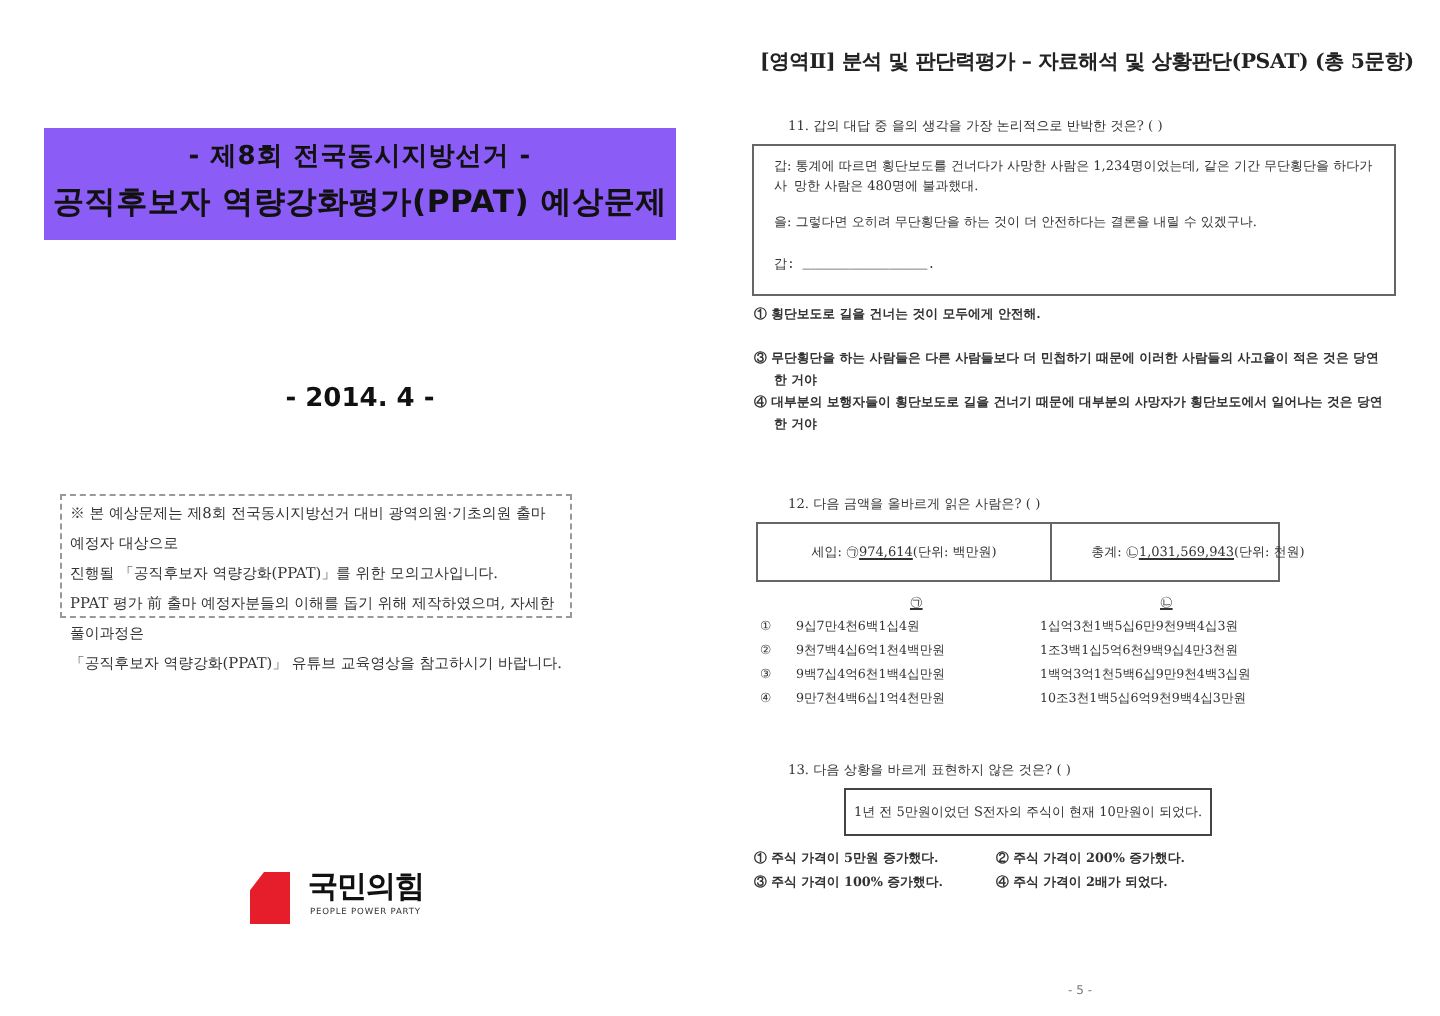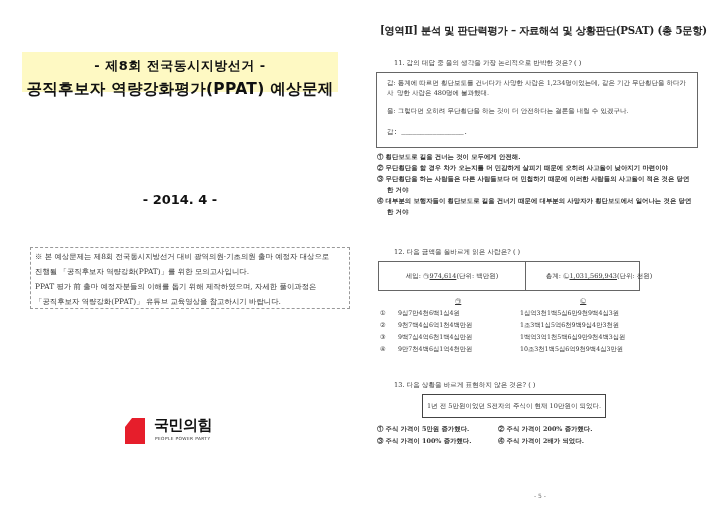--- a/index.html
+++ b/index.html
@@ -2,29 +2,29 @@
 <html><head>
 <meta charset="utf-8">
 <style>
   html, body { margin:0; padding:0; background:#ffffff; }
   body { width:720px; height:508px; position:relative; overflow:hidden;
          font-family:"DejaVu Serif", serif; color:#222; }
   .page { position:absolute; top:0; width:360px; height:508px; background:#fff; }
   .left { left:0; }
   .right { left:360px; }
 
-  .title-box { position:absolute; left:22px; top:52px; width:316px; height:40px; background:#fef9c3;
+  .title-box { position:absolute; left:22px; top:64px; width:316px; height:56px; background:#8b5cf6;
                text-align:center; font-family:"DejaVu Sans", sans-serif; font-weight:bold; color:#111; }
   .title-l1 { font-size:13px; margin-top:5px; letter-spacing:0.5px; }
   .title-l2 { font-size:15.5px; margin-top:4px; letter-spacing:0.3px; }
   .date { position:absolute; left:0; width:360px; top:192px; text-align:center;
           font-family:"DejaVu Sans", sans-serif; font-weight:bold; font-size:13px; color:#111; }
-  .notice { position:absolute; left:30px; top:247px; width:320px; height:62px; border:1px dashed #999;
+  .notice { position:absolute; left:30px; top:247px; width:256px; height:62px; border:1px dashed #999;
             font-size:7.4px; line-height:15px; padding:1px 4px; box-sizing:border-box; color:#333; }
-  .logo { position:absolute; left:122px; top:416px; width:120px; height:30px; }
+  .logo { position:absolute; left:122px; top:434px; width:120px; height:30px; }
   .logo-mark { position:absolute; left:3px; top:2px; width:20px; height:26px; background:#e61e2b;
                clip-path:polygon(35% 0,100% 0,100% 100%,0 100%,0 35%); }
   .logo-ko { position:absolute; left:32px; top:0px; font-family:"DejaVu Sans", sans-serif; font-weight:bold;
              font-size:15px; color:#111; letter-spacing:-0.5px; }
   .logo-en { position:absolute; left:33px; top:20px; font-family:"DejaVu Sans", sans-serif; font-size:4.3px;
              color:#333; letter-spacing:0.4px; white-space:nowrap; }
 
   .sec-head { position:absolute; left:20px; top:24px; font-size:10.2px; font-weight:bold; color:#222; white-space:nowrap; letter-spacing:-0.2px; }
   .q { position:absolute; left:34px; font-size:6.6px; color:#333; white-space:nowrap; }
   .box { position:absolute; border:1px solid #666; box-sizing:border-box; }
@@ -63,21 +63,20 @@
   <div class="sec-head">[영역Ⅱ] 분석 및 판단력평가 – 자료해석 및 상황판단(PSAT) (총 5문항)</div>
 
   <div class="q" style="top:59px;">11. 갑의 대답 중 을의 생각을 가장 논리적으로 반박한 것은? (   )</div>
   <div class="box" style="left:16px; top:72px; width:322px; height:76px;">
     <div class="dlg" style="top:5px;">갑: 통계에 따르면 횡단보도를 건너다가 사망한 사람은 1,234명이었는데, 같은 기간 무단횡단을 하다가 사</div>
     <div class="dlg ind" style="top:15px;">망한 사람은 480명에 불과했대.</div>
     <div class="dlg" style="top:33px;">을: 그렇다면 오히려 무단횡단을 하는 것이 더 안전하다는 결론을 내릴 수 있겠구나.</div>
     <div class="dlg" style="top:55px;font-family:Liberation Mono, monospace;">갑: ________________.</div>
   </div>
   <div class="opt" style="top:152px;">① 횡단보도로 길을 건너는 것이 모두에게 안전해.</div>
-  <div class="opt" style="top:163px;">② 무단횡단을 할 경우 차가 오는지를 더 민감하게 살피기 때문에 오히려 사고율이 낮아지기 마련이야</div>
   <div class="opt" style="top:174px;">③ 무단횡단을 하는 사람들은 다른 사람들보다 더 민첩하기 때문에 이러한 사람들의 사고율이 적은 것은 당연</div>
   <div class="opt ind" style="top:185px;">한 거야</div>
   <div class="opt" style="top:196px;">④ 대부분의 보행자들이 횡단보도로 길을 건너기 때문에 대부분의 사망자가 횡단보도에서 일어나는 것은 당연</div>
   <div class="opt ind" style="top:207px;">한 거야</div>
 
   <div class="q" style="top:248px;">12. 다음 금액을 올바르게 읽은 사람은? (   )</div>
   <div class="box" style="left:18px; top:261px; width:262px; height:30px;">
     <div class="cell" style="left:0; width:146px; border-right:1px solid #666;">
       <span>세입: ㉠</span>
         <span class="ul">974,614</span>

